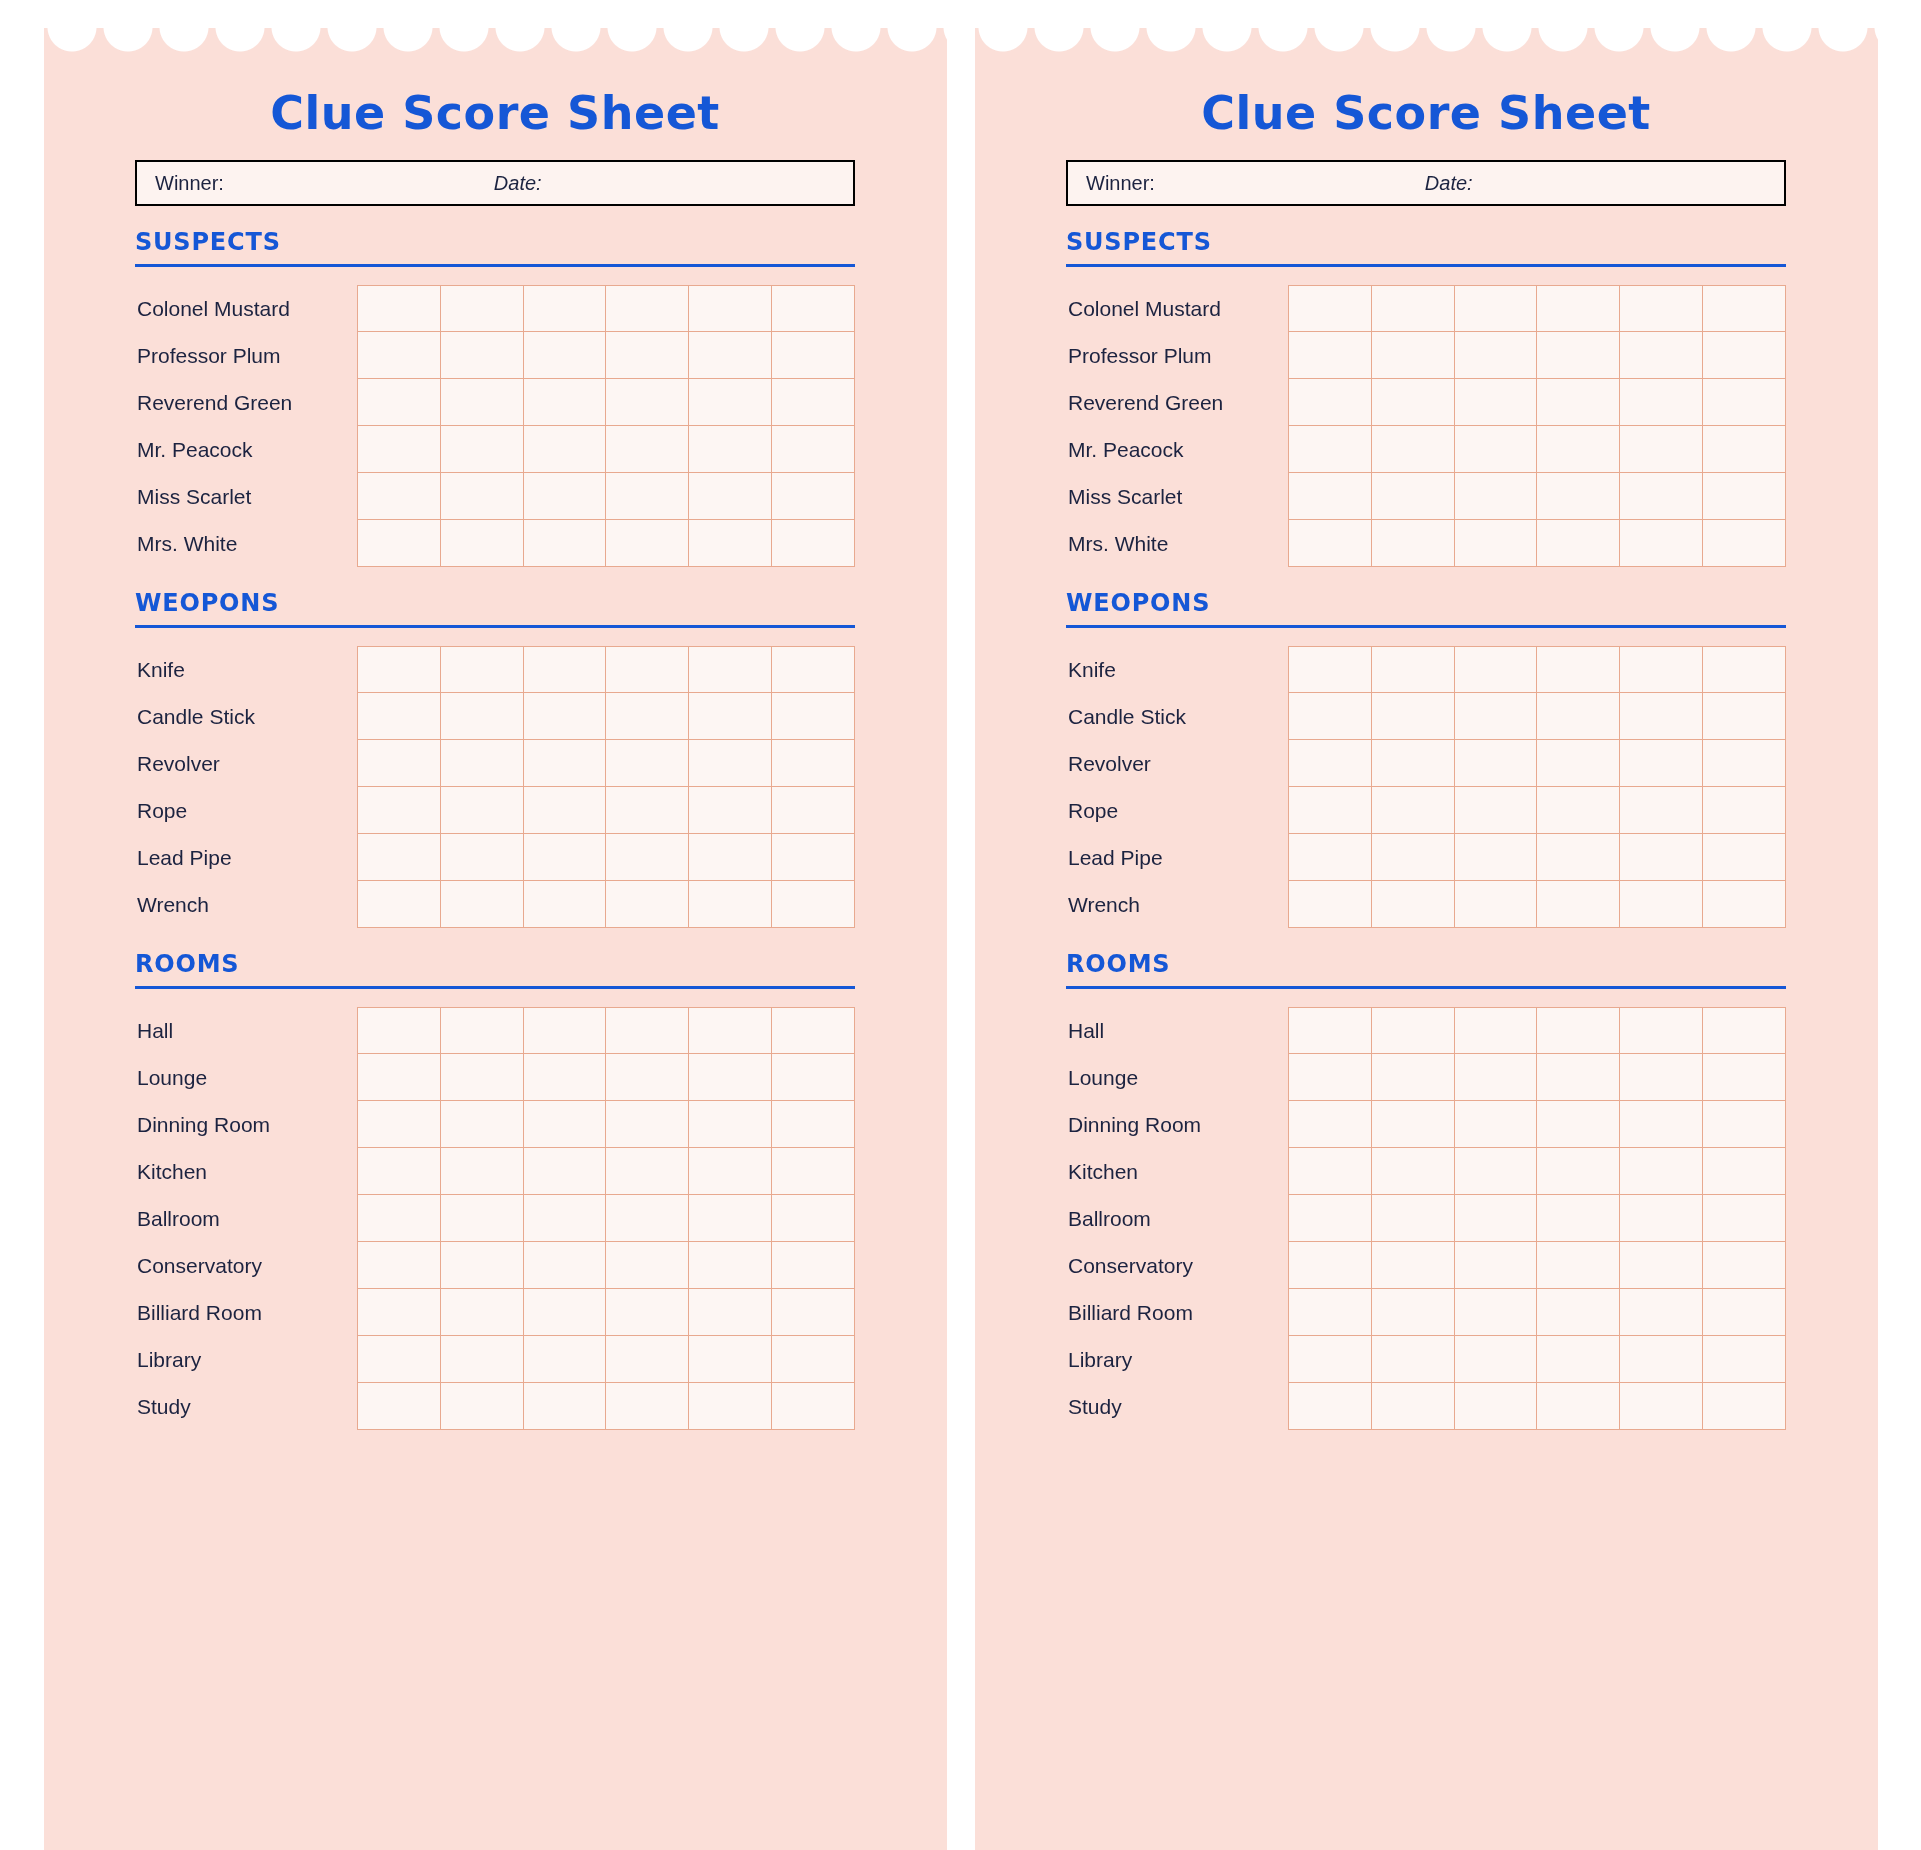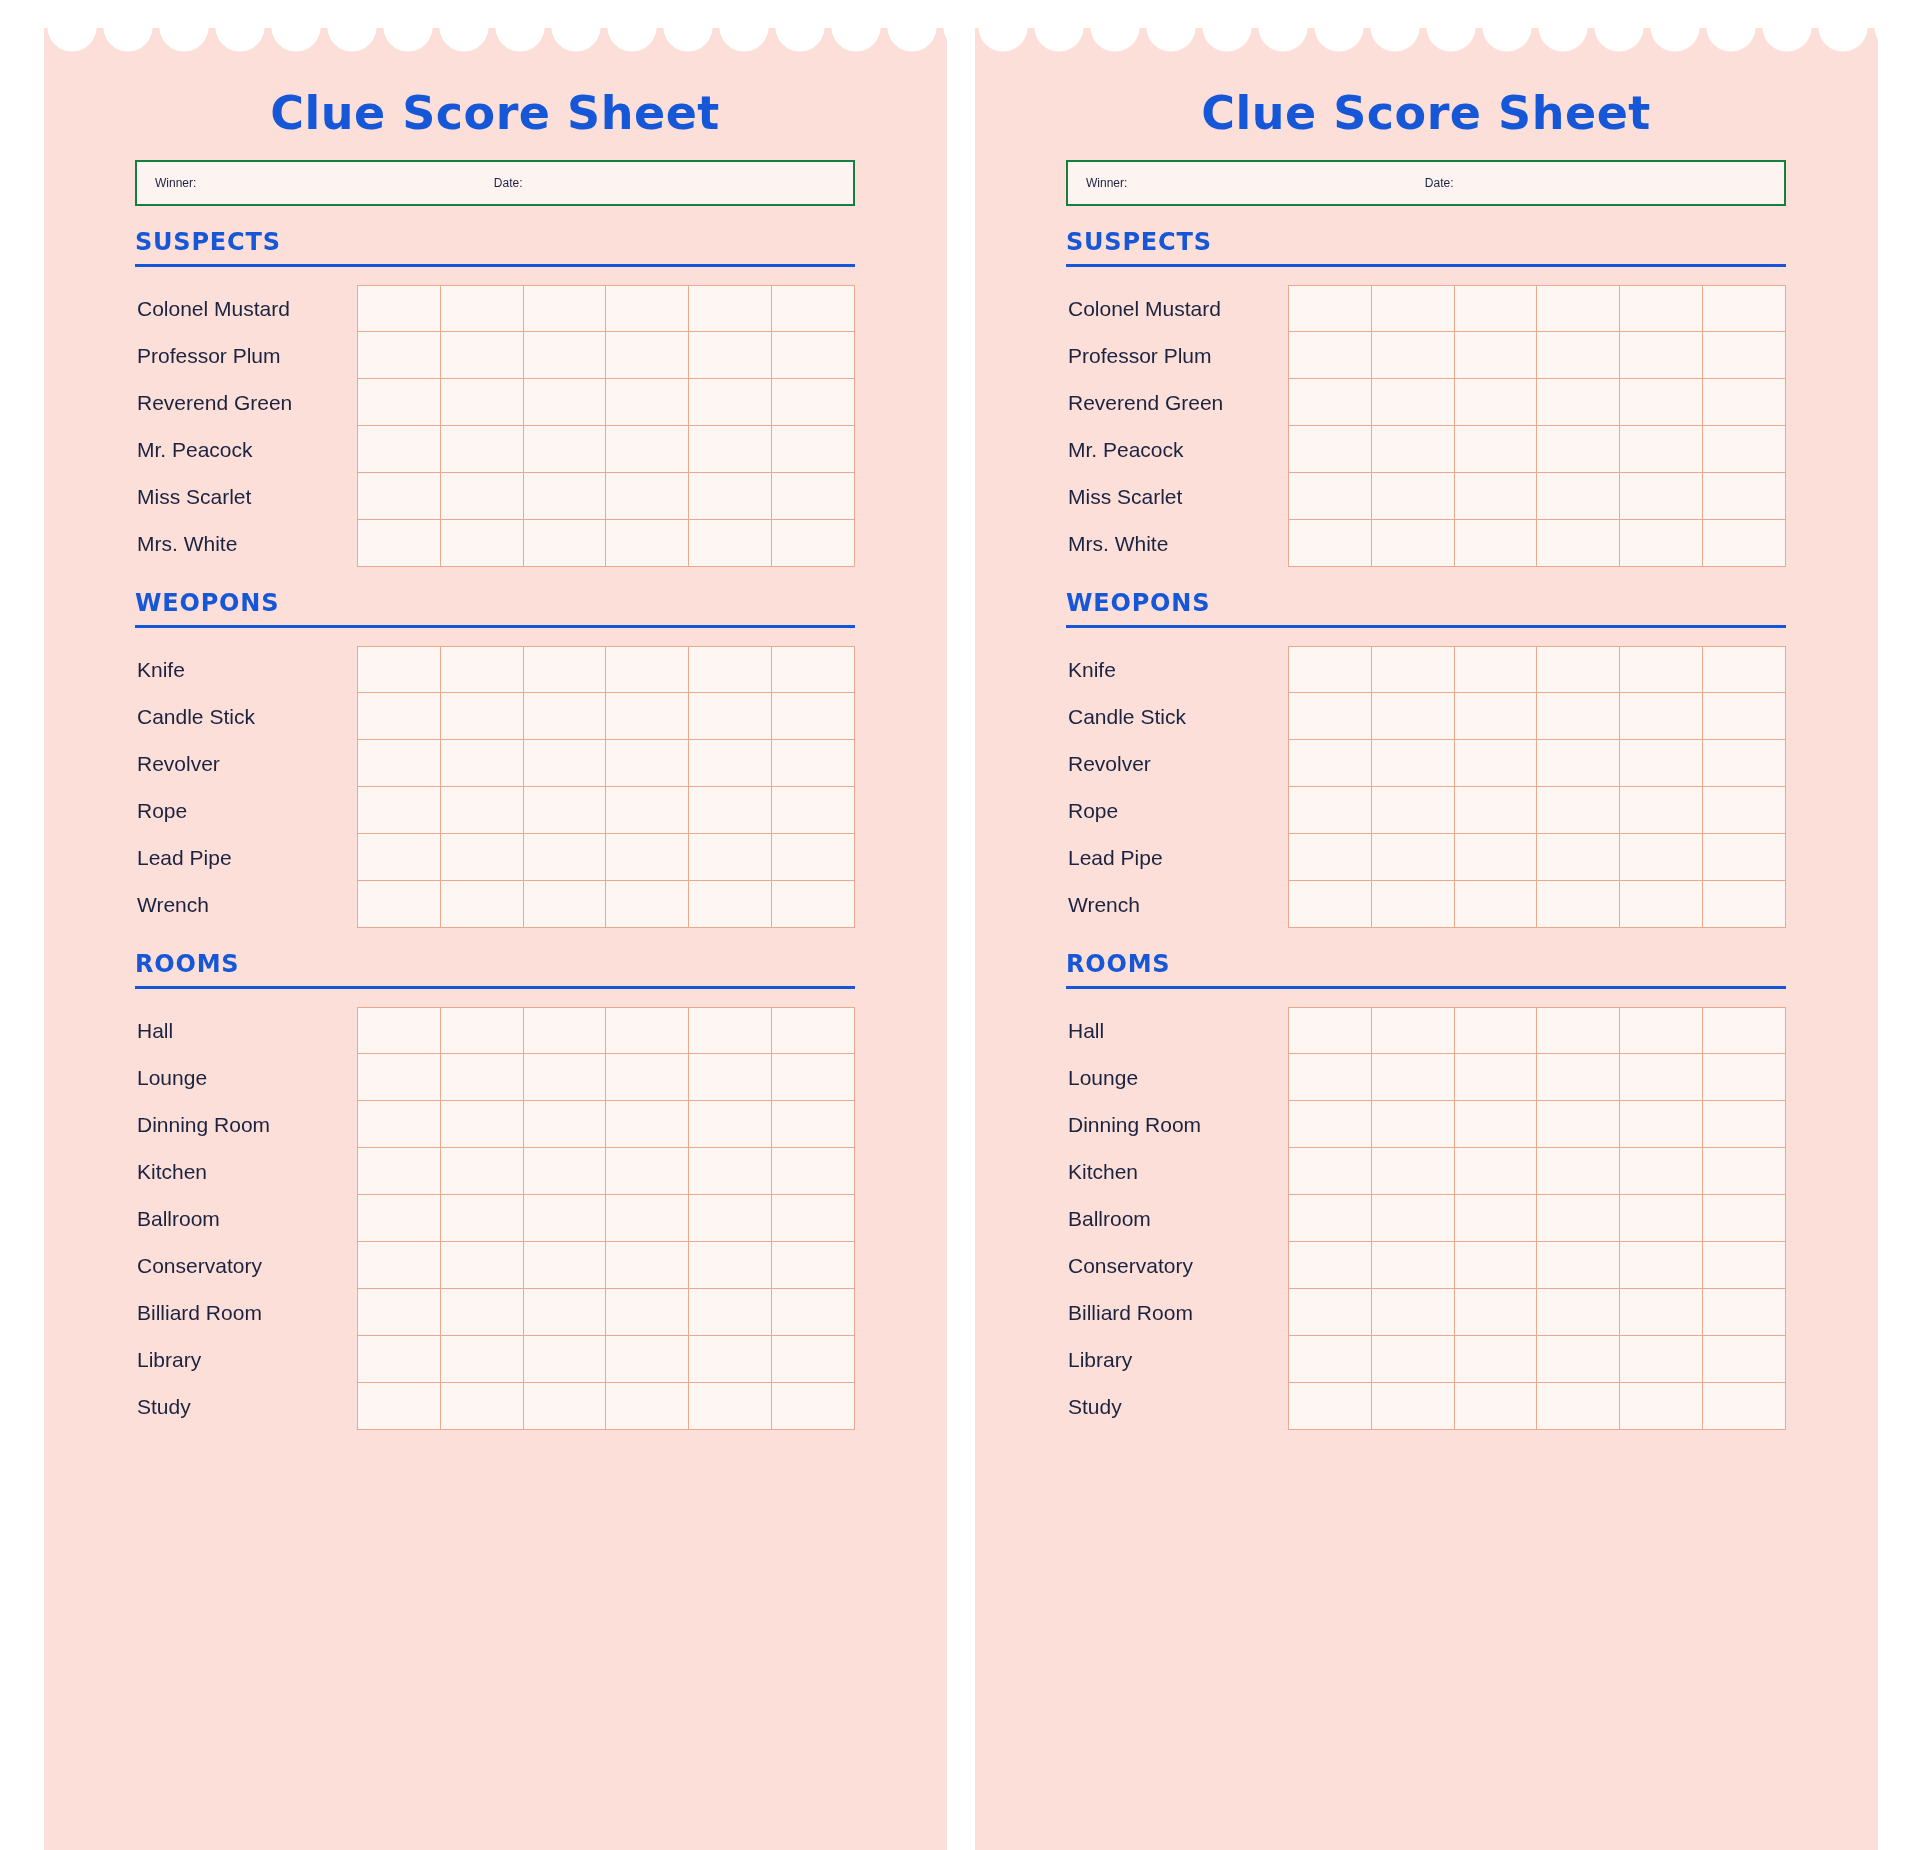--- a/index.html
+++ b/index.html
@@ -43,29 +43,29 @@
     font-size: 46px;
     font-weight: bold;
     letter-spacing: 0.5px;
     margin: 58px 0 20px 0;
     font-family: "DejaVu Sans", sans-serif;
   }
   .meta-box {
     margin: 0 auto;
     width: 720px;
     height: 46px;
-    border: 2px solid #15803d;
+    border: 2px solid #000000;
     background: #fdf3f0;
     display: flex;
     align-items: center;
-    font-size: 12px;
+    font-size: 20px;
     color: #1c2340;
   }
   .meta-winner { padding-left: 18px; width: 49%; }
-  .meta-date { padding-left: 6px; }
+  .meta-date { padding-left: 6px; font-style: italic; }
 
   .section { margin: 0 auto; width: 720px; }
   .section-header {
     margin-top: 22px;
     color: #1557d6;
     font-size: 24px;
     font-weight: bold;
     letter-spacing: 0.8px;
     font-family: "DejaVu Sans", sans-serif;
   }

